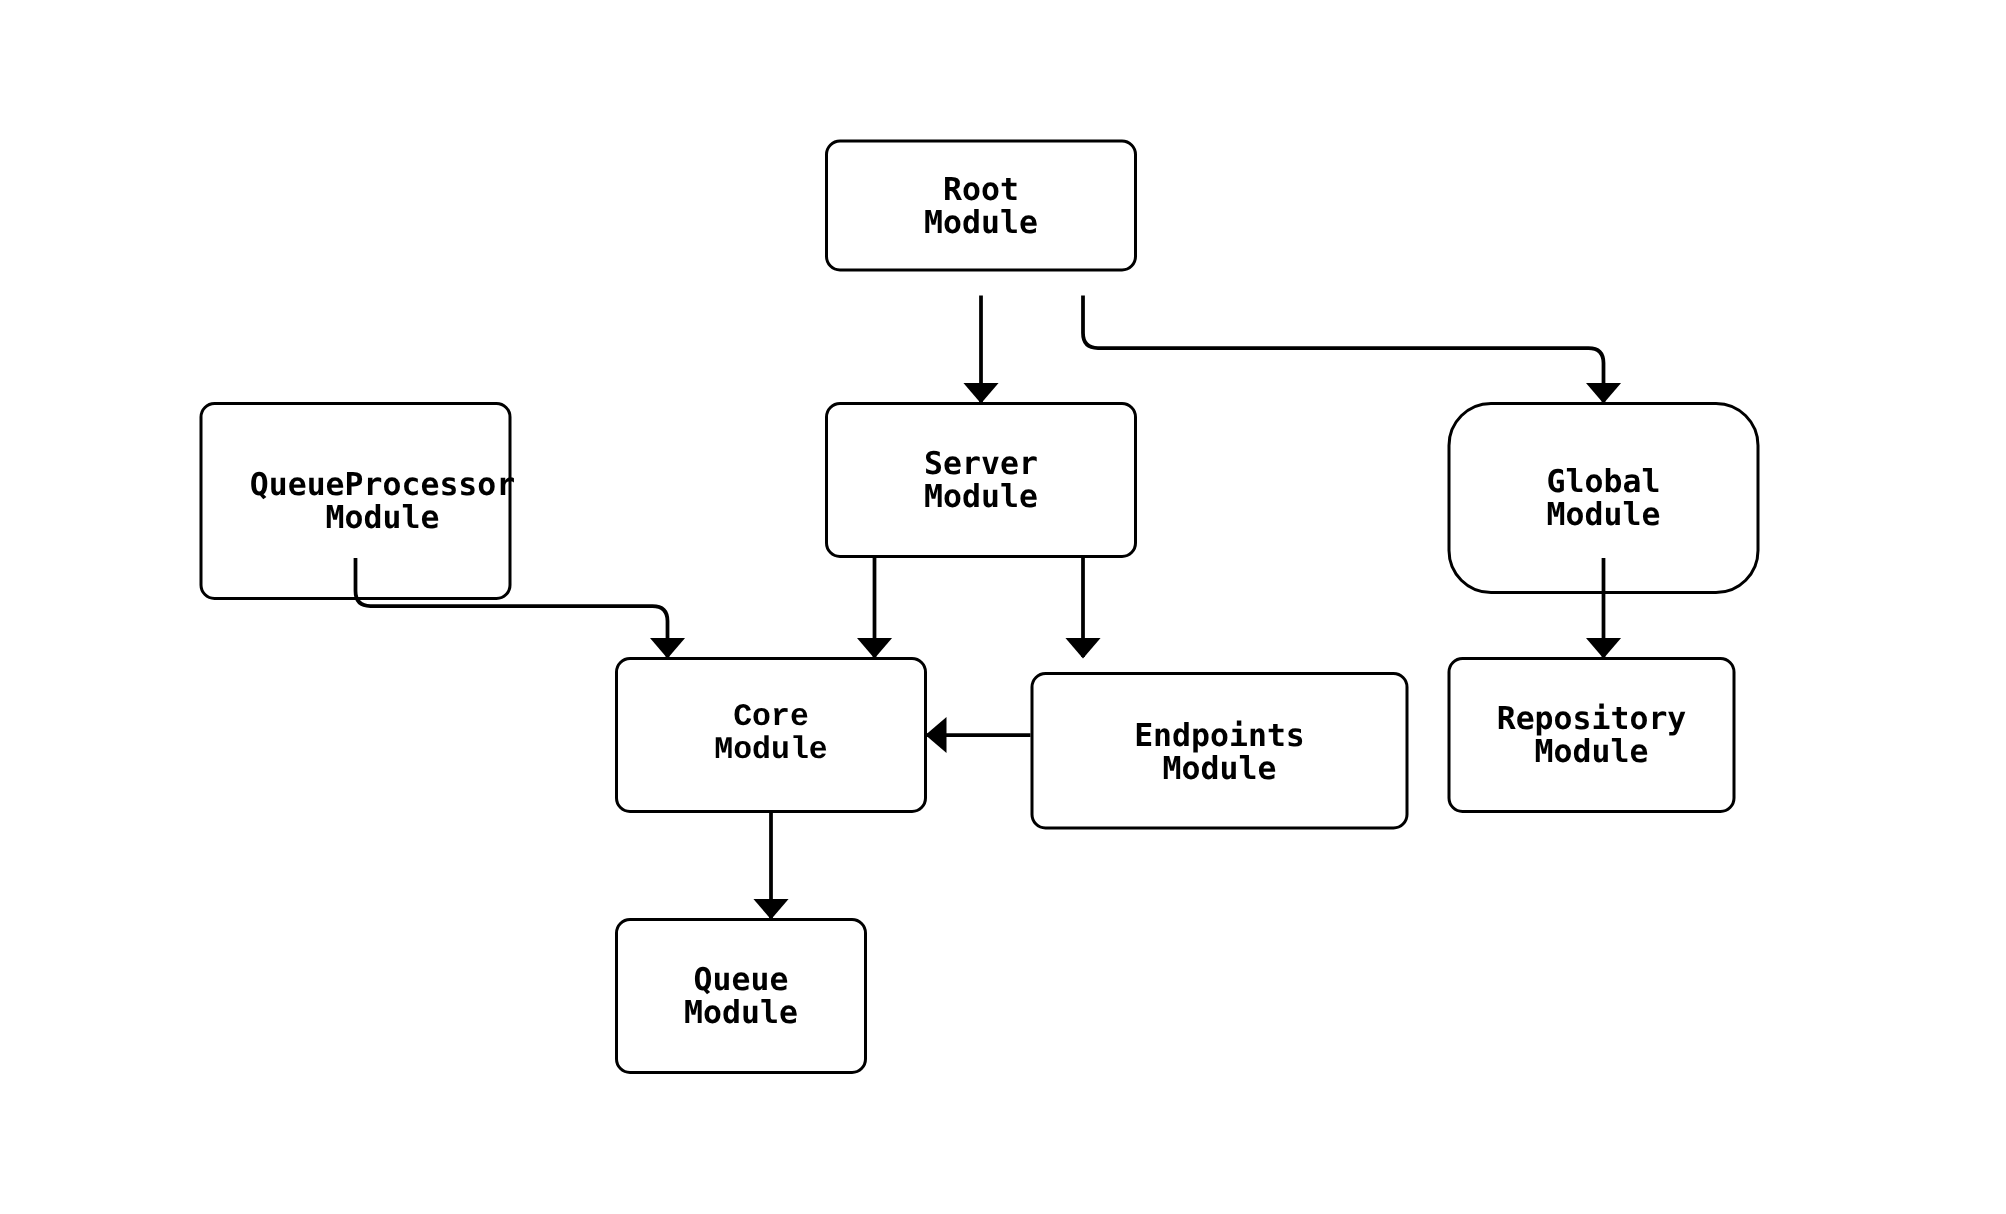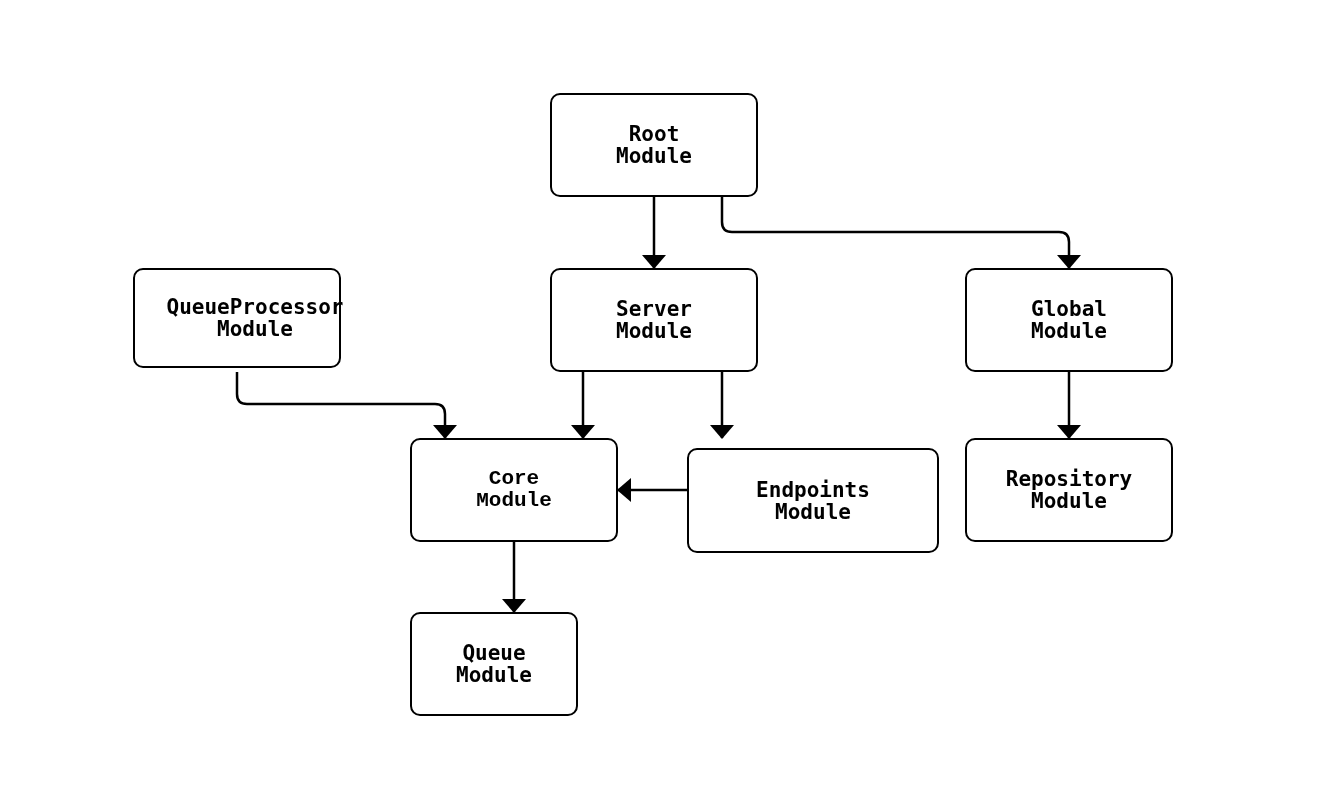--- a/index.html
+++ b/index.html
@@ -44,45 +44,45 @@
   .edge {
     fill: none;
     stroke: #000000;
     stroke-width: 2.5px;
   }
 </style>
 </head>
 <body>
 
 <div id="canvas">
-    <div class="node" style="left: 550px; top: 93px; width: 208px; height: 104px;">
+    <div class="node" style="left: 550px; top: 93px; width: 208px; height: 88px;">
       <span class="node-label">Root
 Module</span>
     </div>
     <div class="node" style="left: 550px; top: 268px; width: 208px; height: 104px;">
       <span class="node-label">Server
 Module</span>
     </div>
-    <div class="node" style="left: 133px; top: 268px; width: 208px; height: 100px; padding-left: 36px;">
+    <div class="node" style="left: 133px; top: 268px; width: 208px; height: 132px; padding-left: 36px;">
       <span class="node-label">QueueProcessor
 Module</span>
     </div>
-    <div class="node" style="left: 965px; top: 268px; width: 208px; height: 104px;">
+    <div class="node" style="left: 965px; top: 268px; width: 208px; height: 128px; border-radius: 29px;">
       <span class="node-label">Global
 Module</span>
     </div>
     <div class="node" style="left: 410px; top: 438px; width: 208px; height: 104px; font-family: Liberation Mono, monospace;">
       <span class="node-label">Core
 Module</span>
     </div>
     <div class="node" style="left: 687px; top: 448px; width: 252px; height: 105px;">
       <span class="node-label">Endpoints
 Module</span>
     </div>
-    <div class="node" style="left: 965px; top: 438px; width: 208px; height: 104px;">
+    <div class="node" style="left: 965px; top: 438px; width: 192px; height: 104px;">
       <span class="node-label">Repository
 Module</span>
     </div>
     <div class="node" style="left: 410px; top: 612px; width: 168px; height: 104px;">
       <span class="node-label">Queue
 Module</span>
     </div>
     <svg id="edges" width="1337" height="809">
       <defs>
         <marker id="arrowhead" viewBox="0 0 14 24" refX="13" refY="12" markerWidth="14" markerHeight="24" markerUnits="userSpaceOnUse" orient="auto">

